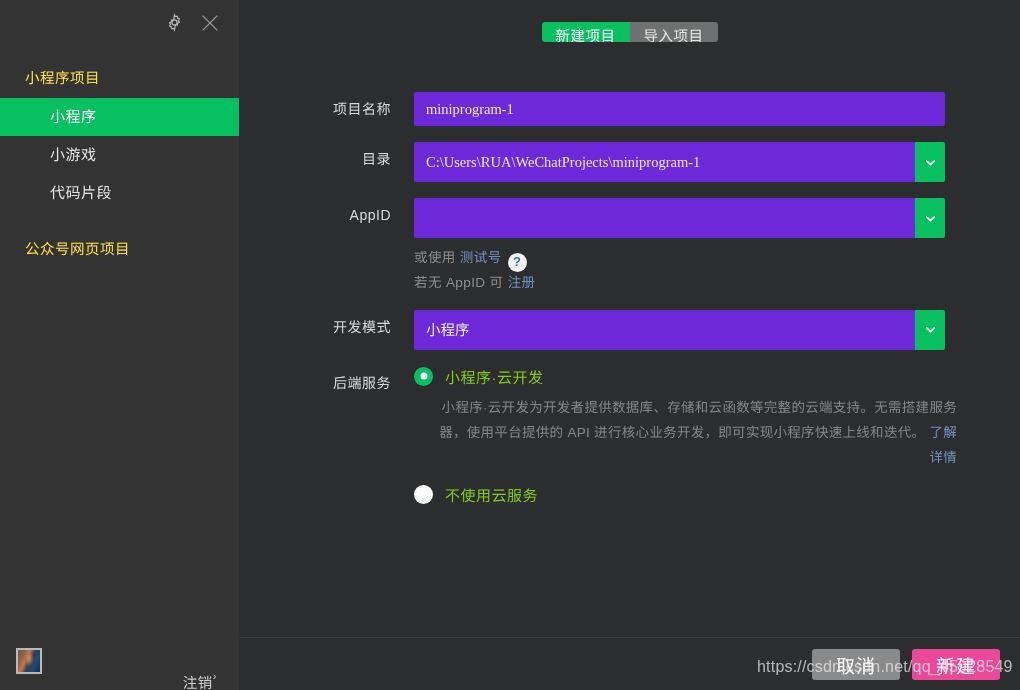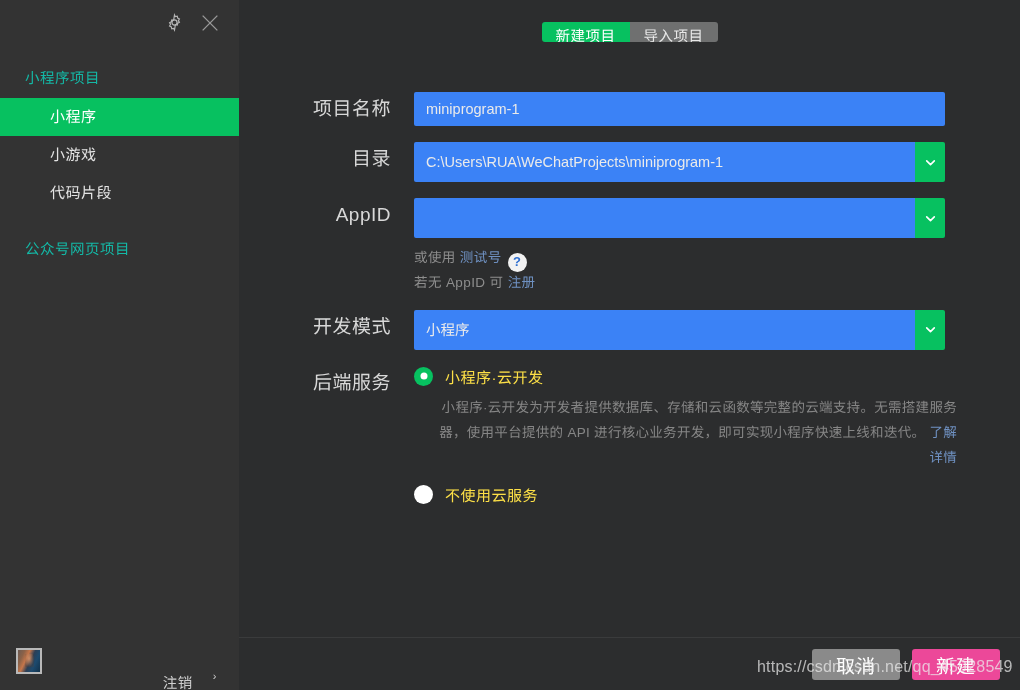--- a/index.html
+++ b/index.html
@@ -50,21 +50,21 @@
     cursor: pointer;
     margin-left: 6px;
   }
   .icon-btn svg { display: block; }
 
   .nav {
     flex: 1 1 auto;
     padding-top: 18px;
   }
   .nav-group-title {
-    color: #14b8a6;
+    color: #fde047;
     font-size: 14.5px;
     padding-left: 25px;
     height: 30px;
     line-height: 30px;
     letter-spacing: .5px;
   }
   .nav-group-title.second { margin-top: 22px; }
 
   .nav-item {
     height: 38px;
@@ -106,21 +106,21 @@
     left: 30%; top: 18%;
     width: 42%; height: 60%;
     background: radial-gradient(ellipse at 45% 35%, rgba(222,150,105,.85), rgba(90,60,45,.25) 70%);
   }
   .logout {
     color: #cfcfcf;
     font-size: 14.5px;
     cursor: pointer;
     display: flex;
     align-items: flex-start;
-    gap: 20px;
+    gap: 0;
     letter-spacing: .5px;
     margin-top: 40px;
   }
   .logout .chev {
     font-size: 11px;
     color: #cfcfcf;
     line-height: 1;
   }
 
   
@@ -170,40 +170,40 @@
     align-items: flex-start;
     margin-bottom: 16px;
   }
   .row .label {
     width: 175px;
     flex: 0 0 175px;
     text-align: right;
     padding-right: 23px;
     box-sizing: border-box;
     color: #d8d8d8;
-    font-size: 19px;
+    font-size: 14px;
     line-height: 34px;
     letter-spacing: .5px;
   }
   .field {
     width: 531px;
     position: relative;
   }
   .input {
     width: 100%;
     height: 34px;
     line-height: 34px;
-    background: #3b82f6;
+    background: #6d28d9;
     border: none;
     outline: none;
     color: #eaeaea;
     font-size: 14.5px;
     padding: 16px 12px;
     box-sizing: border-box;
-    font-family: Liberation Sans, sans-serif;
+    font-family: Liberation Serif, serif;
     border-radius: 2px;
   }
   .input.tall { height: 40px; line-height: 40px; }
   .input::placeholder { color: #8b8b8b; }
 
   .select-wrap {
     display: flex;
     width: 100%;
     border-radius: 2px;
     overflow: hidden;
@@ -270,21 +270,21 @@
   .radio.checked::after {
     content: "";
     position: absolute;
     left: 50%; top: 50%;
     transform: translate(-50%, -50%);
     width: 7px; height: 7px;
     border-radius: 50%;
     background: #ffffff;
   }
   .radio-label {
-    color: #fde047;
+    color: #84cc16;
     font-size: 15px;
     letter-spacing: .5px;
   }
   .desc {
     color: #868686;
     font-size: 13.5px;
     line-height: 25px;
     margin: 8px 0 14px 12px;
     width: 531px;
     letter-spacing: .3px;

